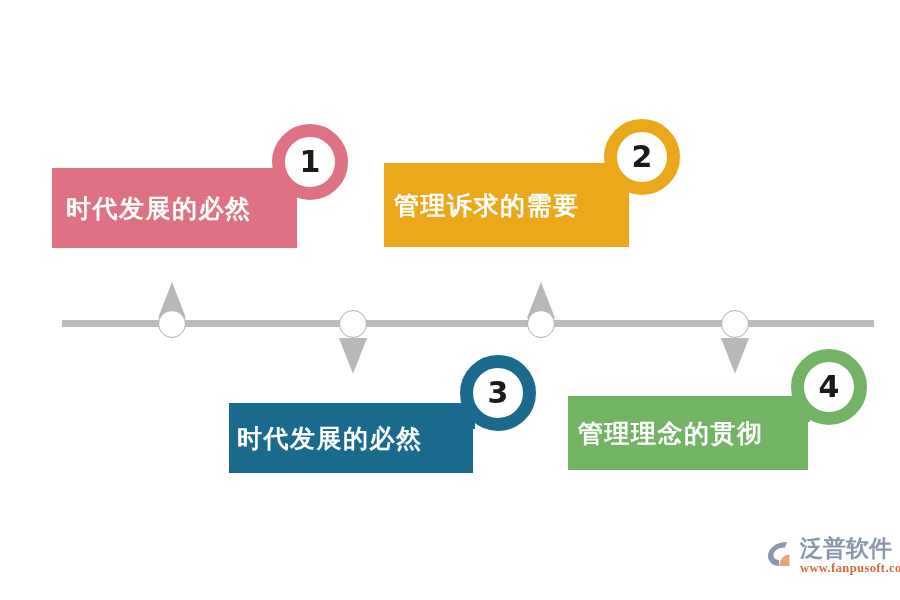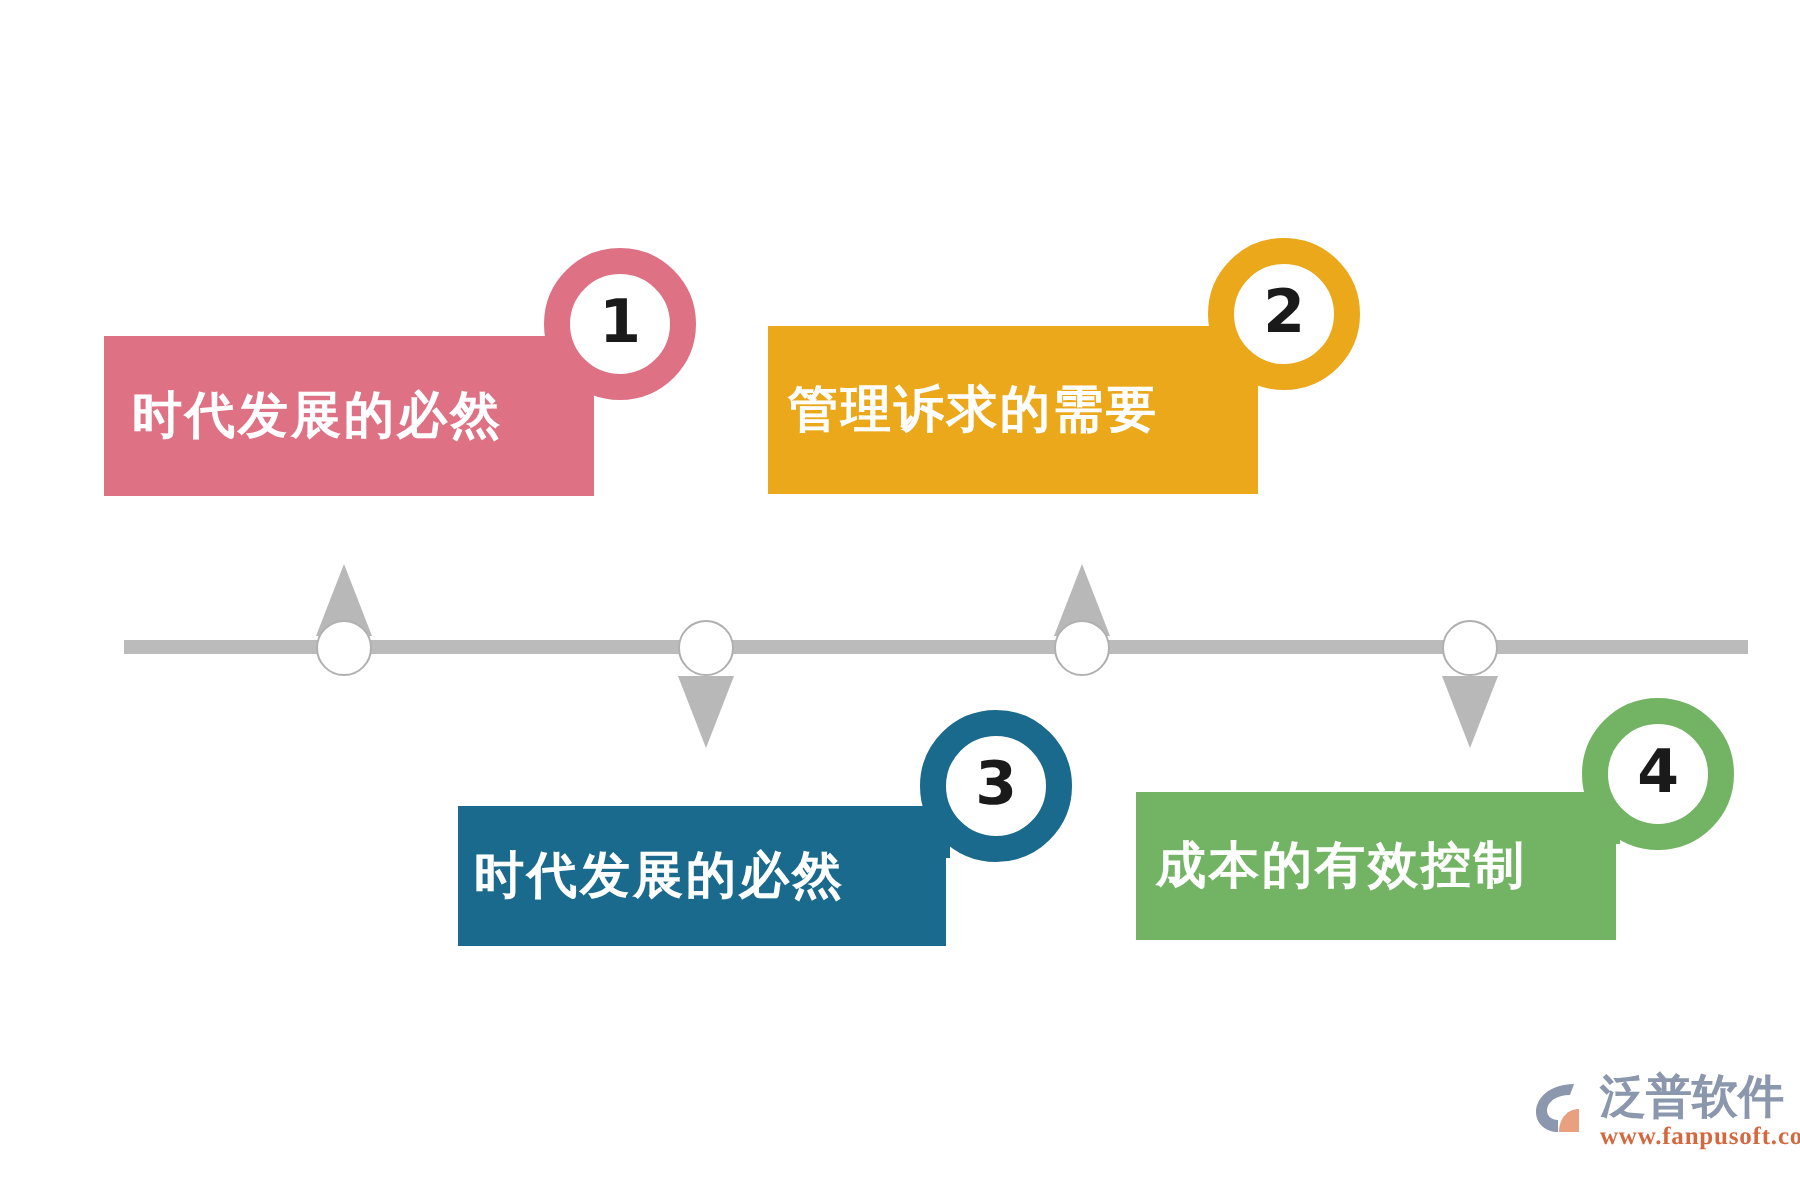--- a/index.html
+++ b/index.html
@@ -218,21 +218,21 @@
       <span class="step-label">时代发展的必然</span>
     </div>
     <div class="step-badge">
       <span class="step-badge-num">3</span>
     </div>
   </div>
 
   <div class="step" id="step-4" style="--c4: #72b464;">
     <div class="badge-notch"></div>
     <div class="step-box">
-      <span class="step-label">成本的有效控制</span>
+      <span class="step-label">管理理念的贯彻</span>
     </div>
     <div class="step-badge">
       <span class="step-badge-num">4</span>
     </div>
   </div>
 
   <div id="logo">
     <span id="logo-mark">
       <svg width="30" height="28" viewBox="0 0 30 28">
         <path d="M21 2 C9 2 2 9 2 16 C2 22 7 26 13 26 L13 20 C9.5 20 7.5 18 7.5 15.3 C7.5 11 12 7.5 19 7.5 Z" fill="#8a97ad"></path>

